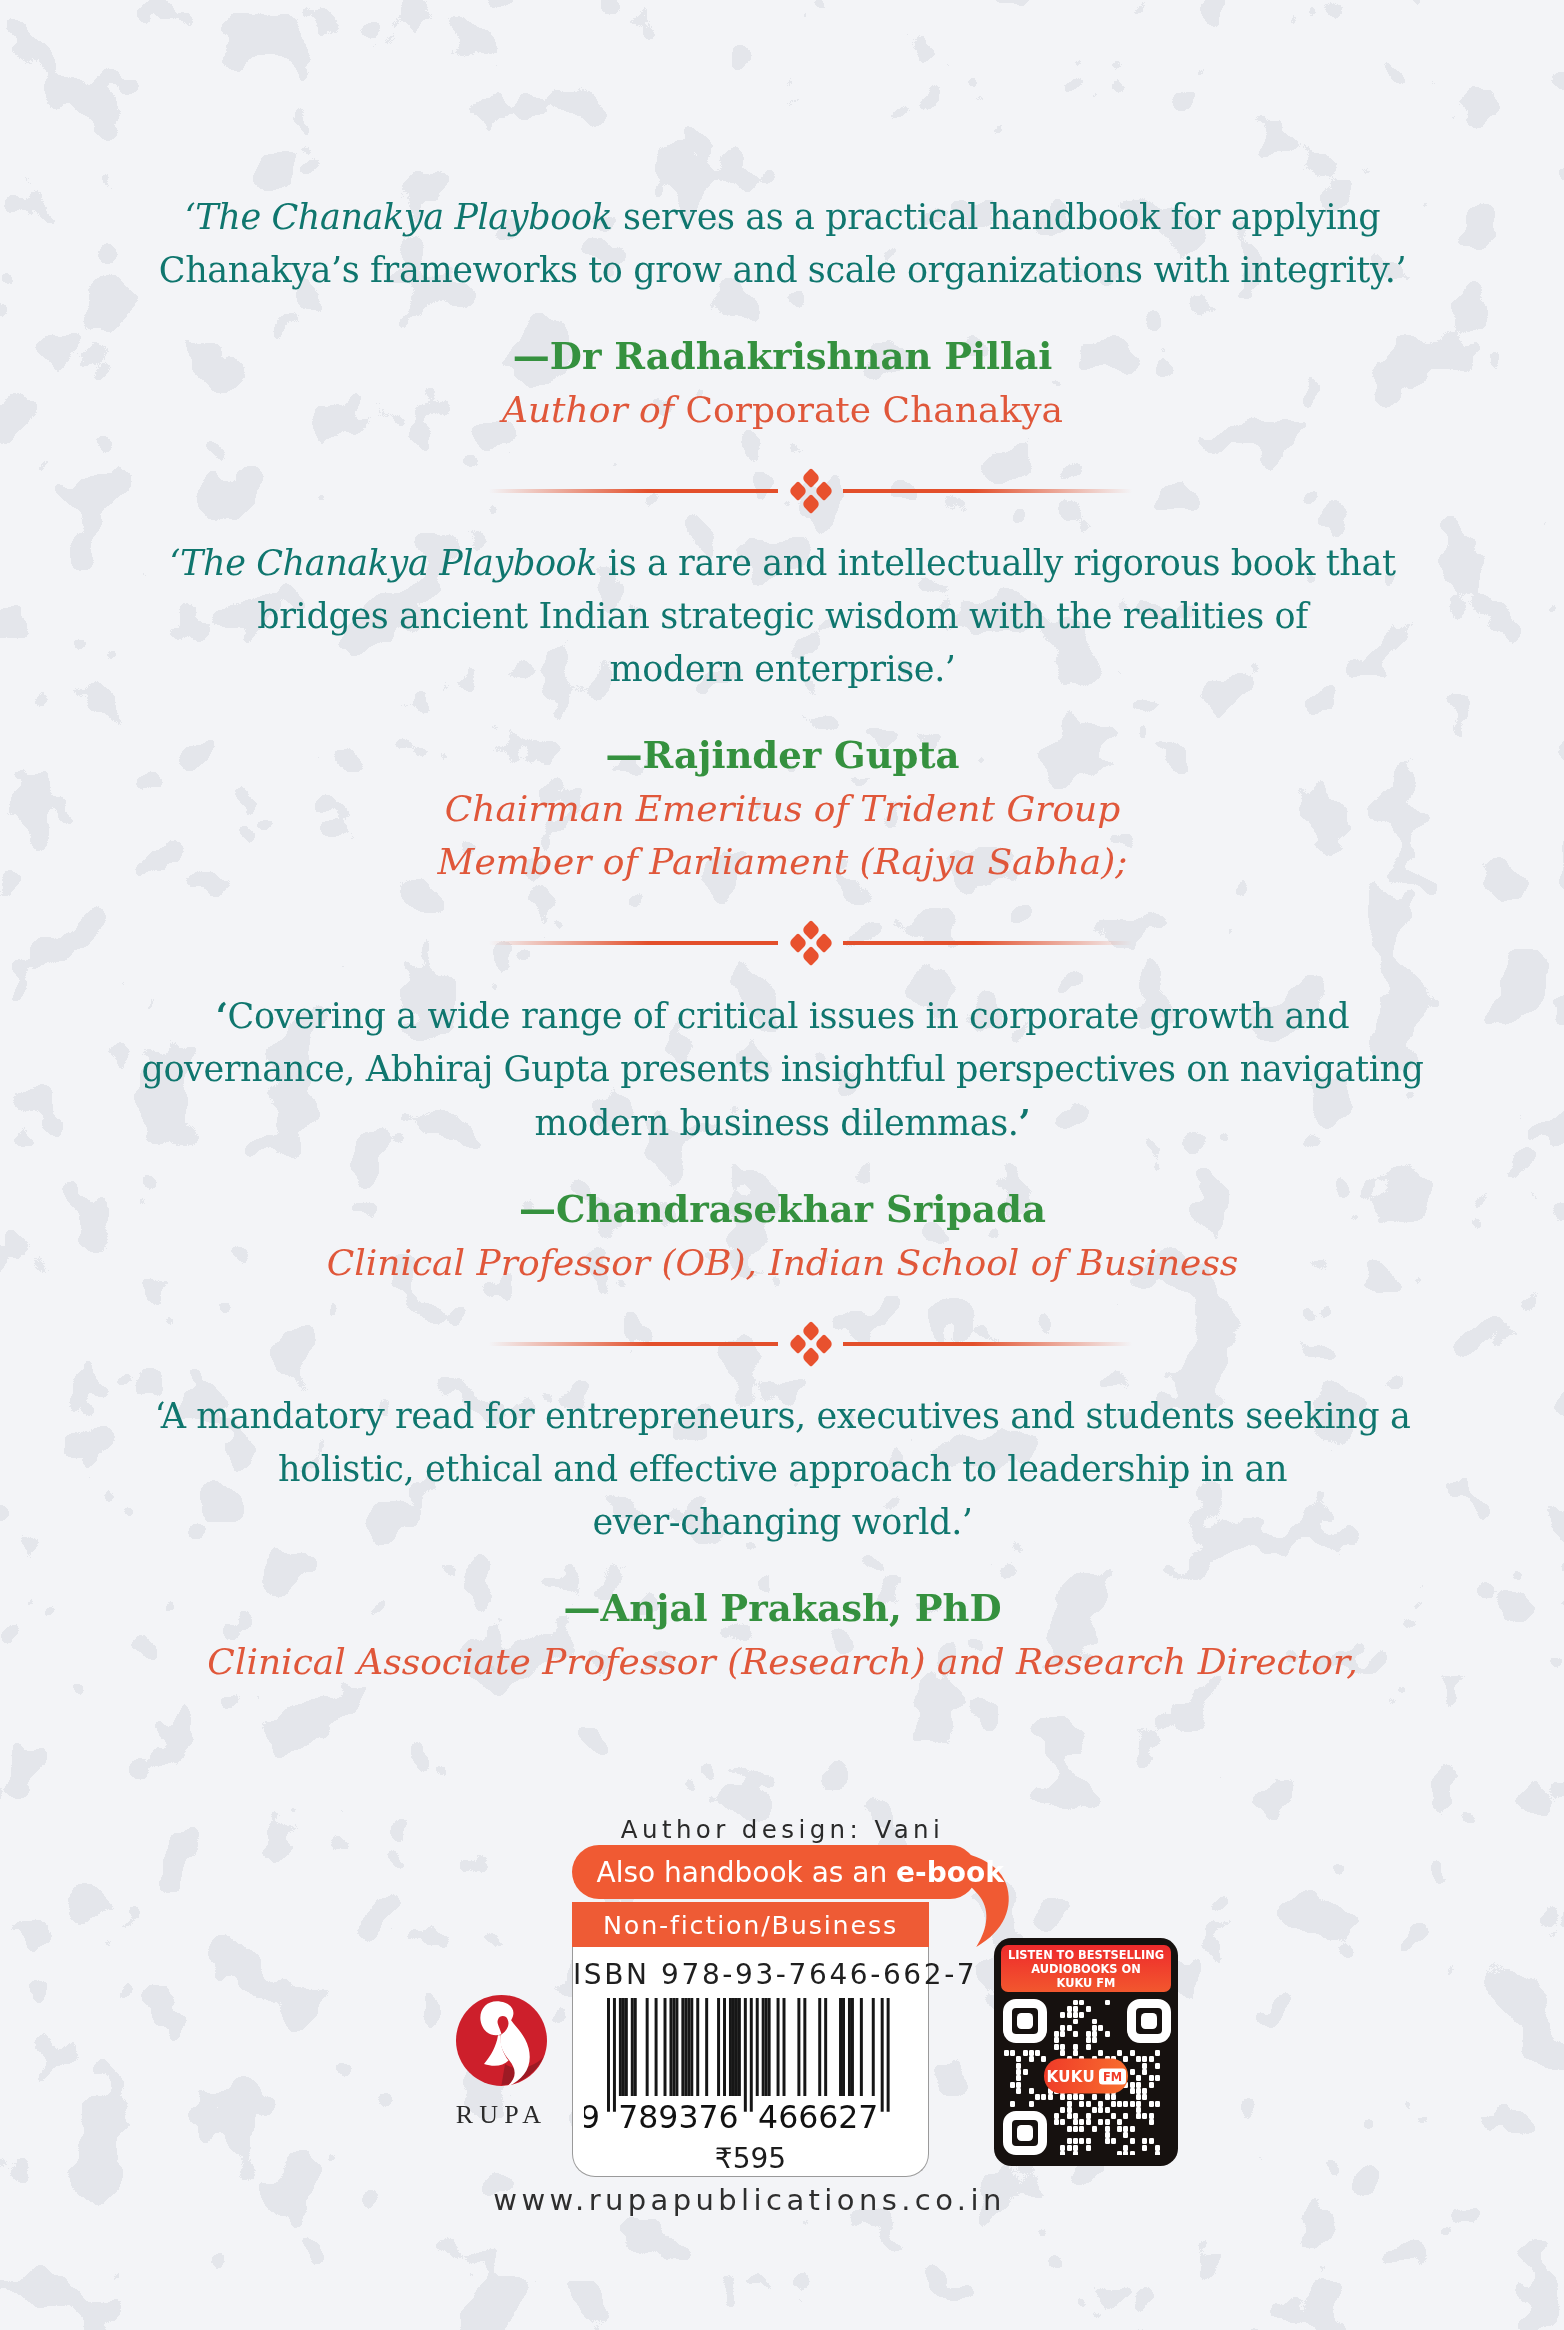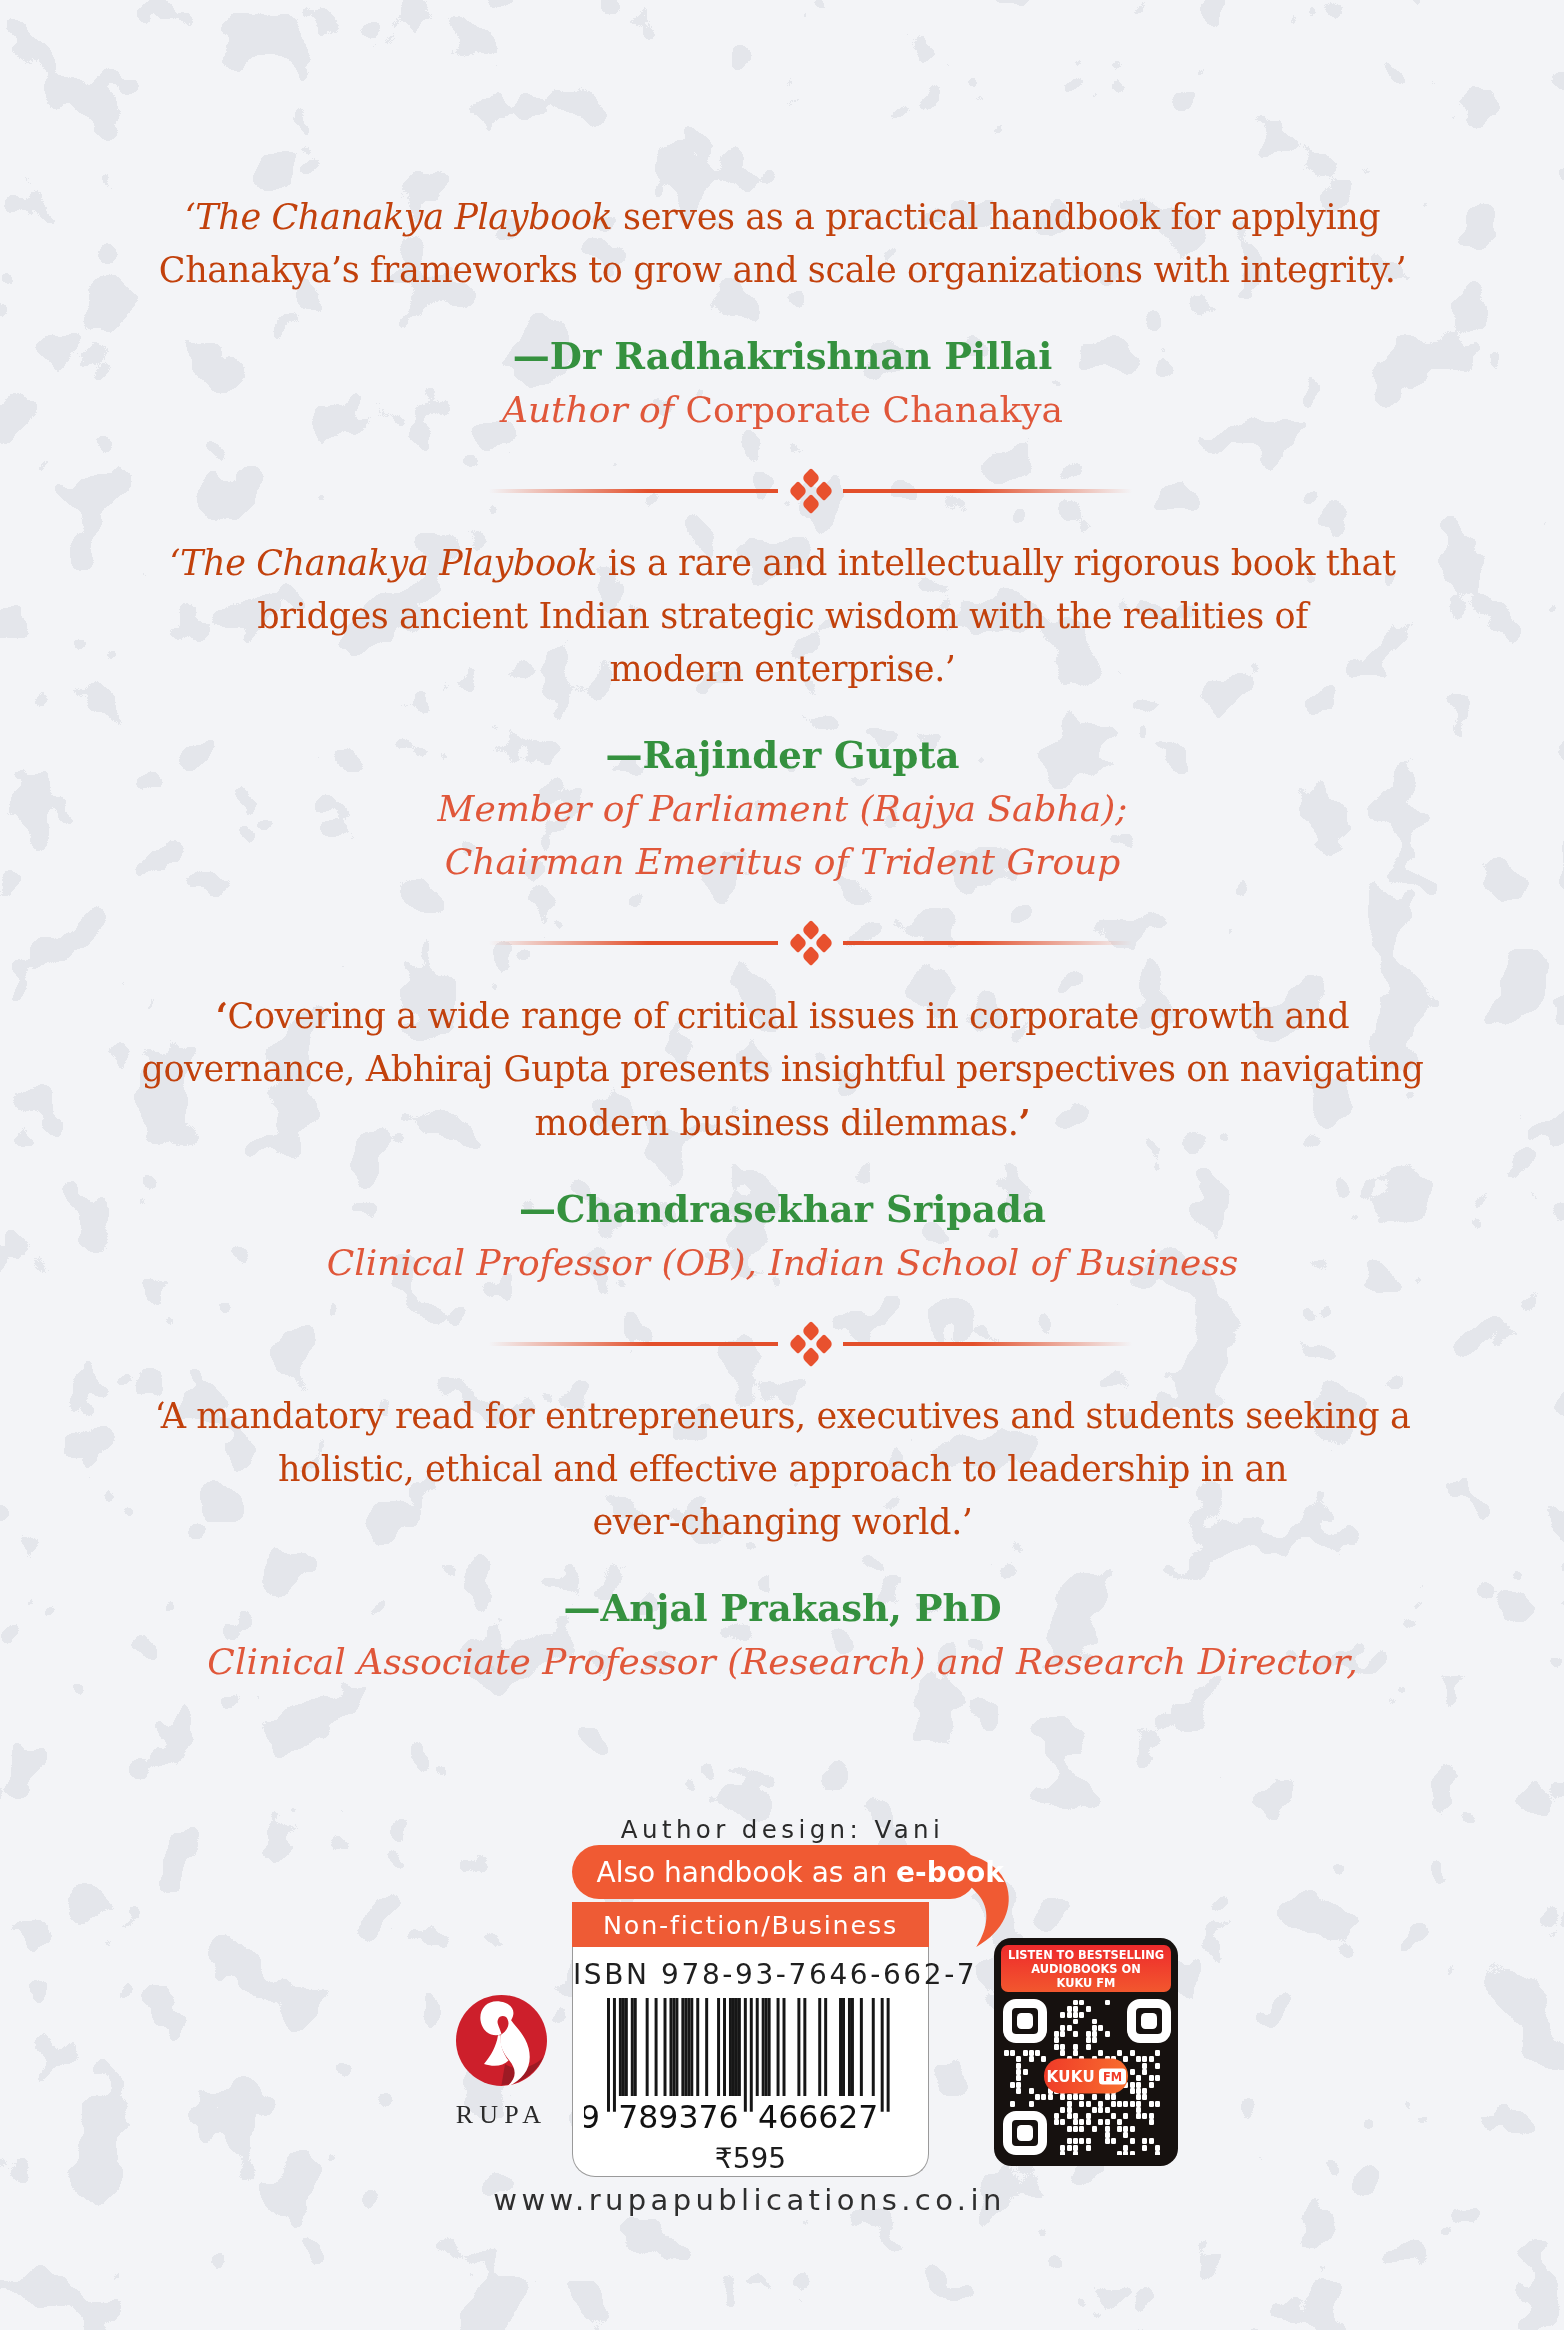--- a/index.html
+++ b/index.html
@@ -11,21 +11,21 @@
     overflow:hidden;
     font-family:"DejaVu Serif","Liberation Serif",serif;
   }
   .texture{position:absolute;inset:0;z-index:0;pointer-events:none;}
   .content{position:relative;z-index:1;}
 
   
   .quotes{padding-top:191px;text-align:center;}
   .quote{
     font-size:35px;line-height:53px;margin:0;
-    color:#c2410c;letter-spacing:-0.4px;
+    color:#0f766e;letter-spacing:-0.4px;
   }
   .seg-i{font-style:italic;}
   .seg-b{font-weight:bold;}
   .attr-name{
     margin-top:33px;font-size:37px;line-height:53px;
     font-weight:bold;color:#35913f;
   }
   .attr-role{
     font-size:36px;line-height:53px;color:#e0573a;
   }
@@ -152,22 +152,22 @@
             <i class="n"></i>
             <i class="e"></i>
             <i class="s"></i>
             <i class="w"></i>
           </span>
           <span class="div-line r"></span>
         </div>
         <div class="quote-block">
           <p class="quote"><span class="seg-i">‘The Chanakya Playbook</span><span class="seg-r"> is a rare and intellectually rigorous book that</span><br><span class="seg-r">bridges ancient Indian strategic wisdom with the realities of</span><br><span class="seg-r">modern enterprise.’</span></p>
           <div class="attr-name">—Rajinder Gupta</div>
+          <div class="attr-role"><span class="seg-i">Chairman Emeritus of Trident Group</span></div>
           <div class="attr-role"><span class="seg-i">Member of Parliament (Rajya Sabha);</span></div>
-          <div class="attr-role"><span class="seg-i">Chairman Emeritus of Trident Group</span></div>
         </div>
         <div class="divider">
           <span class="div-line l"></span>
           <span class="orn">
             <i class="n"></i>
             <i class="e"></i>
             <i class="s"></i>
             <i class="w"></i>
           </span>
           <span class="div-line r"></span>

